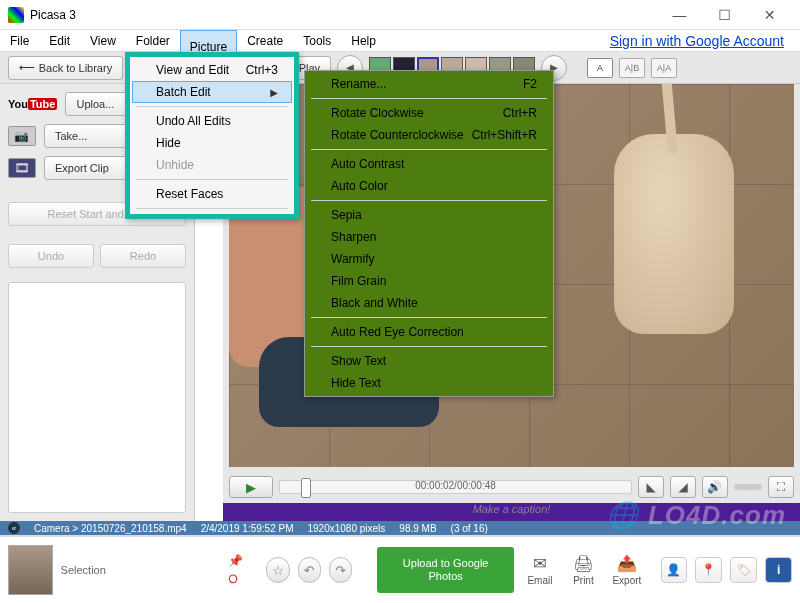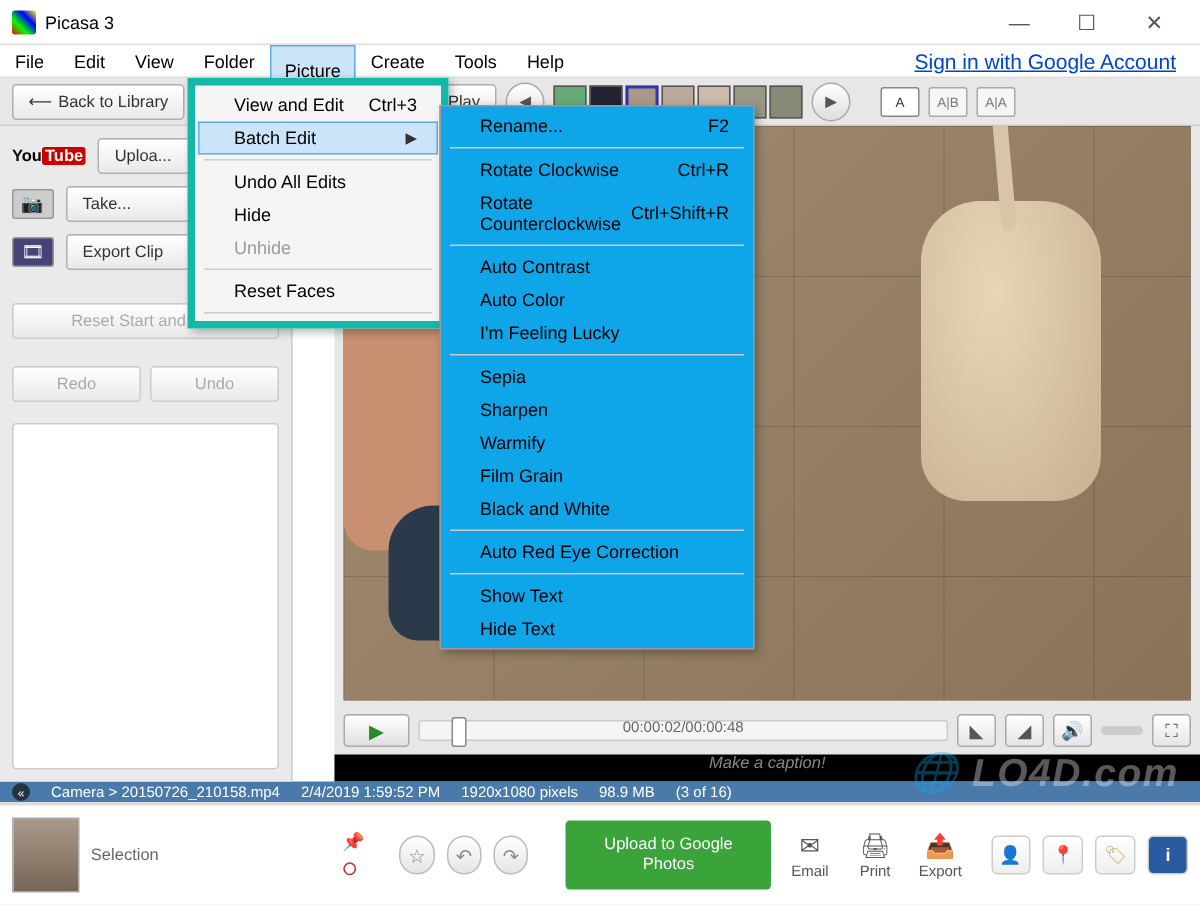--- a/index.html
+++ b/index.html
@@ -50,21 +50,21 @@
 .shoe{position:absolute;left:30px;bottom:40px;width:180px;height:90px;background:#2a3a4a;border-radius:30px 60px 20px 20px;}
 .leg{position:absolute;left:0;bottom:100px;width:120px;height:180px;background:#c89070;border-radius:20px;}
 
 .playbar{height:32px;background:#e7e7e7;margin:4px 6px 0;display:flex;align-items:center;gap:6px;}
 .play-btn{width:44px;height:22px;border:1px solid #aaa;border-radius:3px;background:linear-gradient(#fff,#e0e0e0);display:flex;align-items:center;justify-content:center;color:#2a8a2a;font-size:13px;}
 .timeline{flex:1;height:14px;background:#f5f5f5;border:1px solid #ccc;border-radius:2px;position:relative;}
 .timeline .scrub{position:absolute;left:6%;top:-3px;width:10px;height:20px;background:#fff;border:1px solid #888;border-radius:2px;}
 .timecode{position:absolute;left:50%;top:-1px;transform:translateX(-50%);font-size:10px;color:#666;}
 .icon-btn{width:26px;height:22px;border:1px solid #aaa;border-radius:3px;background:linear-gradient(#fff,#e5e5e5);display:flex;align-items:center;justify-content:center;font-size:12px;color:#555;}
 
-.caption-row{height:18px;text-align:center;color:#888;font-size:11px;font-style:italic;background:#000000;}
+.caption-row{height:18px;text-align:center;color:#888;font-size:11px;font-style:italic;background:#4c1d95;}
 
 
 .statusbar{height:14px;background:#4a7aaa;color:#fff;font-size:10px;display:flex;align-items:center;gap:14px;padding:0 8px;}
 .statusbar .round{width:12px;height:12px;border-radius:6px;background:#234;display:flex;align-items:center;justify-content:center;font-size:8px;}
 
 
 .tray{height:68px;background:#fff;border-top:2px solid #ddd;display:flex;align-items:center;padding:4px 8px;gap:8px;}
 .tray-thumb{width:50px;height:50px;background:#888;border:1px solid #aaa;}
 .tray-label{font-size:11px;color:#666;}
 .pin{color:#2a8;}
@@ -76,21 +76,21 @@
 .right-circ{width:30px;height:26px;border-radius:4px;border:1px solid #ccc;background:linear-gradient(#fff,#eee);display:flex;align-items:center;justify-content:center;}
 
 
 .dropdown{position:absolute;top:52px;left:125px;background:#f5f5f5;border:5px solid #14b8a6;box-shadow:2px 2px 6px rgba(0,0,0,.3);width:174px;z-index:50;padding:2px;}
 .dd-item{display:flex;justify-content:space-between;align-items:center;padding:4px 14px 4px 24px;font-size:12px;color:#000;}
 .dd-item.disabled{color:#9a9a9a;}
 .dd-item.highlight{background:#cce4f7;border:1px solid #5cacee;padding:3px 13px 3px 23px;}
 .dd-item .arrow{font-size:10px;color:#333;}
 .dd-sep{height:1px;background:#ccc;margin:3px 4px;}
 
-.submenu{position:absolute;top:70px;left:293px;background:#0ea5e9;border:1px solid #999;box-shadow:2px 2px 6px rgba(0,0,0,.3);width:210px;z-index:51;padding:2px;}
+.submenu{position:absolute;top:70px;left:304px;background:#4d7c0f;border:1px solid #999;box-shadow:2px 2px 6px rgba(0,0,0,.3);width:250px;z-index:51;padding:2px;}
 
 .watermark{position:absolute;right:14px;bottom:72px;color:rgba(255,255,255,.35);font-size:26px;font-weight:300;letter-spacing:1px;pointer-events:none;font-style:italic;}
 .watermark b{font-weight:600;}
 
 .yt-logo{font-size:11px;}
 .yt-logo .you{color:#000;font-weight:bold;}
 .yt-logo .tube{background:#c00;color:#fff;font-weight:bold;padding:0 2px;border-radius:2px;}
 </style>
 </head>
 <body>
@@ -154,22 +154,22 @@
       <div class="lp-icon">📷</div>
       <div class="btn lp-btn">Take...</div>
     </div>
     <div class="lp-row">
       <div class="lp-icon" style="background:#447;color:#fff">🎞</div>
       <div class="btn lp-btn">Export Clip</div>
     </div>
     <div class="flex-gap"></div>
     <div class="btn disabled" style="justify-content:center">Reset Start and End</div>
     <div class="lp-row" style="gap:6px;margin-top:10px">
+      <div class="btn disabled" style="flex:1;justify-content:center">Undo</div>
       <div class="btn disabled" style="flex:1;justify-content:center">Redo</div>
-      <div class="btn disabled" style="flex:1;justify-content:center">Undo</div>
     </div>
     <div class="lp-well"></div>
   </div>
 
   <div class="mainview">
     <div class="image-area">
       <div class="floor"></div>
       <div class="leg"></div>
       <div class="shoe"></div>
       <div class="cat"></div>
@@ -271,23 +271,20 @@
       <span>Rotate Counterclockwise</span>
       <span>Ctrl+Shift+R</span>
     </div>
     <div class="dd-sep"></div>
     <div class="dd-item">
       <span>Auto Contrast</span>
     </div>
     <div class="dd-item">
       <span>Auto Color</span>
     </div>
-    <div class="dd-item">
-      <span>I'm Feeling Lucky</span>
-    </div>
     <div class="dd-sep"></div>
     <div class="dd-item">
       <span>Sepia</span>
     </div>
     <div class="dd-item">
       <span>Sharpen</span>
     </div>
     <div class="dd-item">
       <span>Warmify</span>
     </div>

